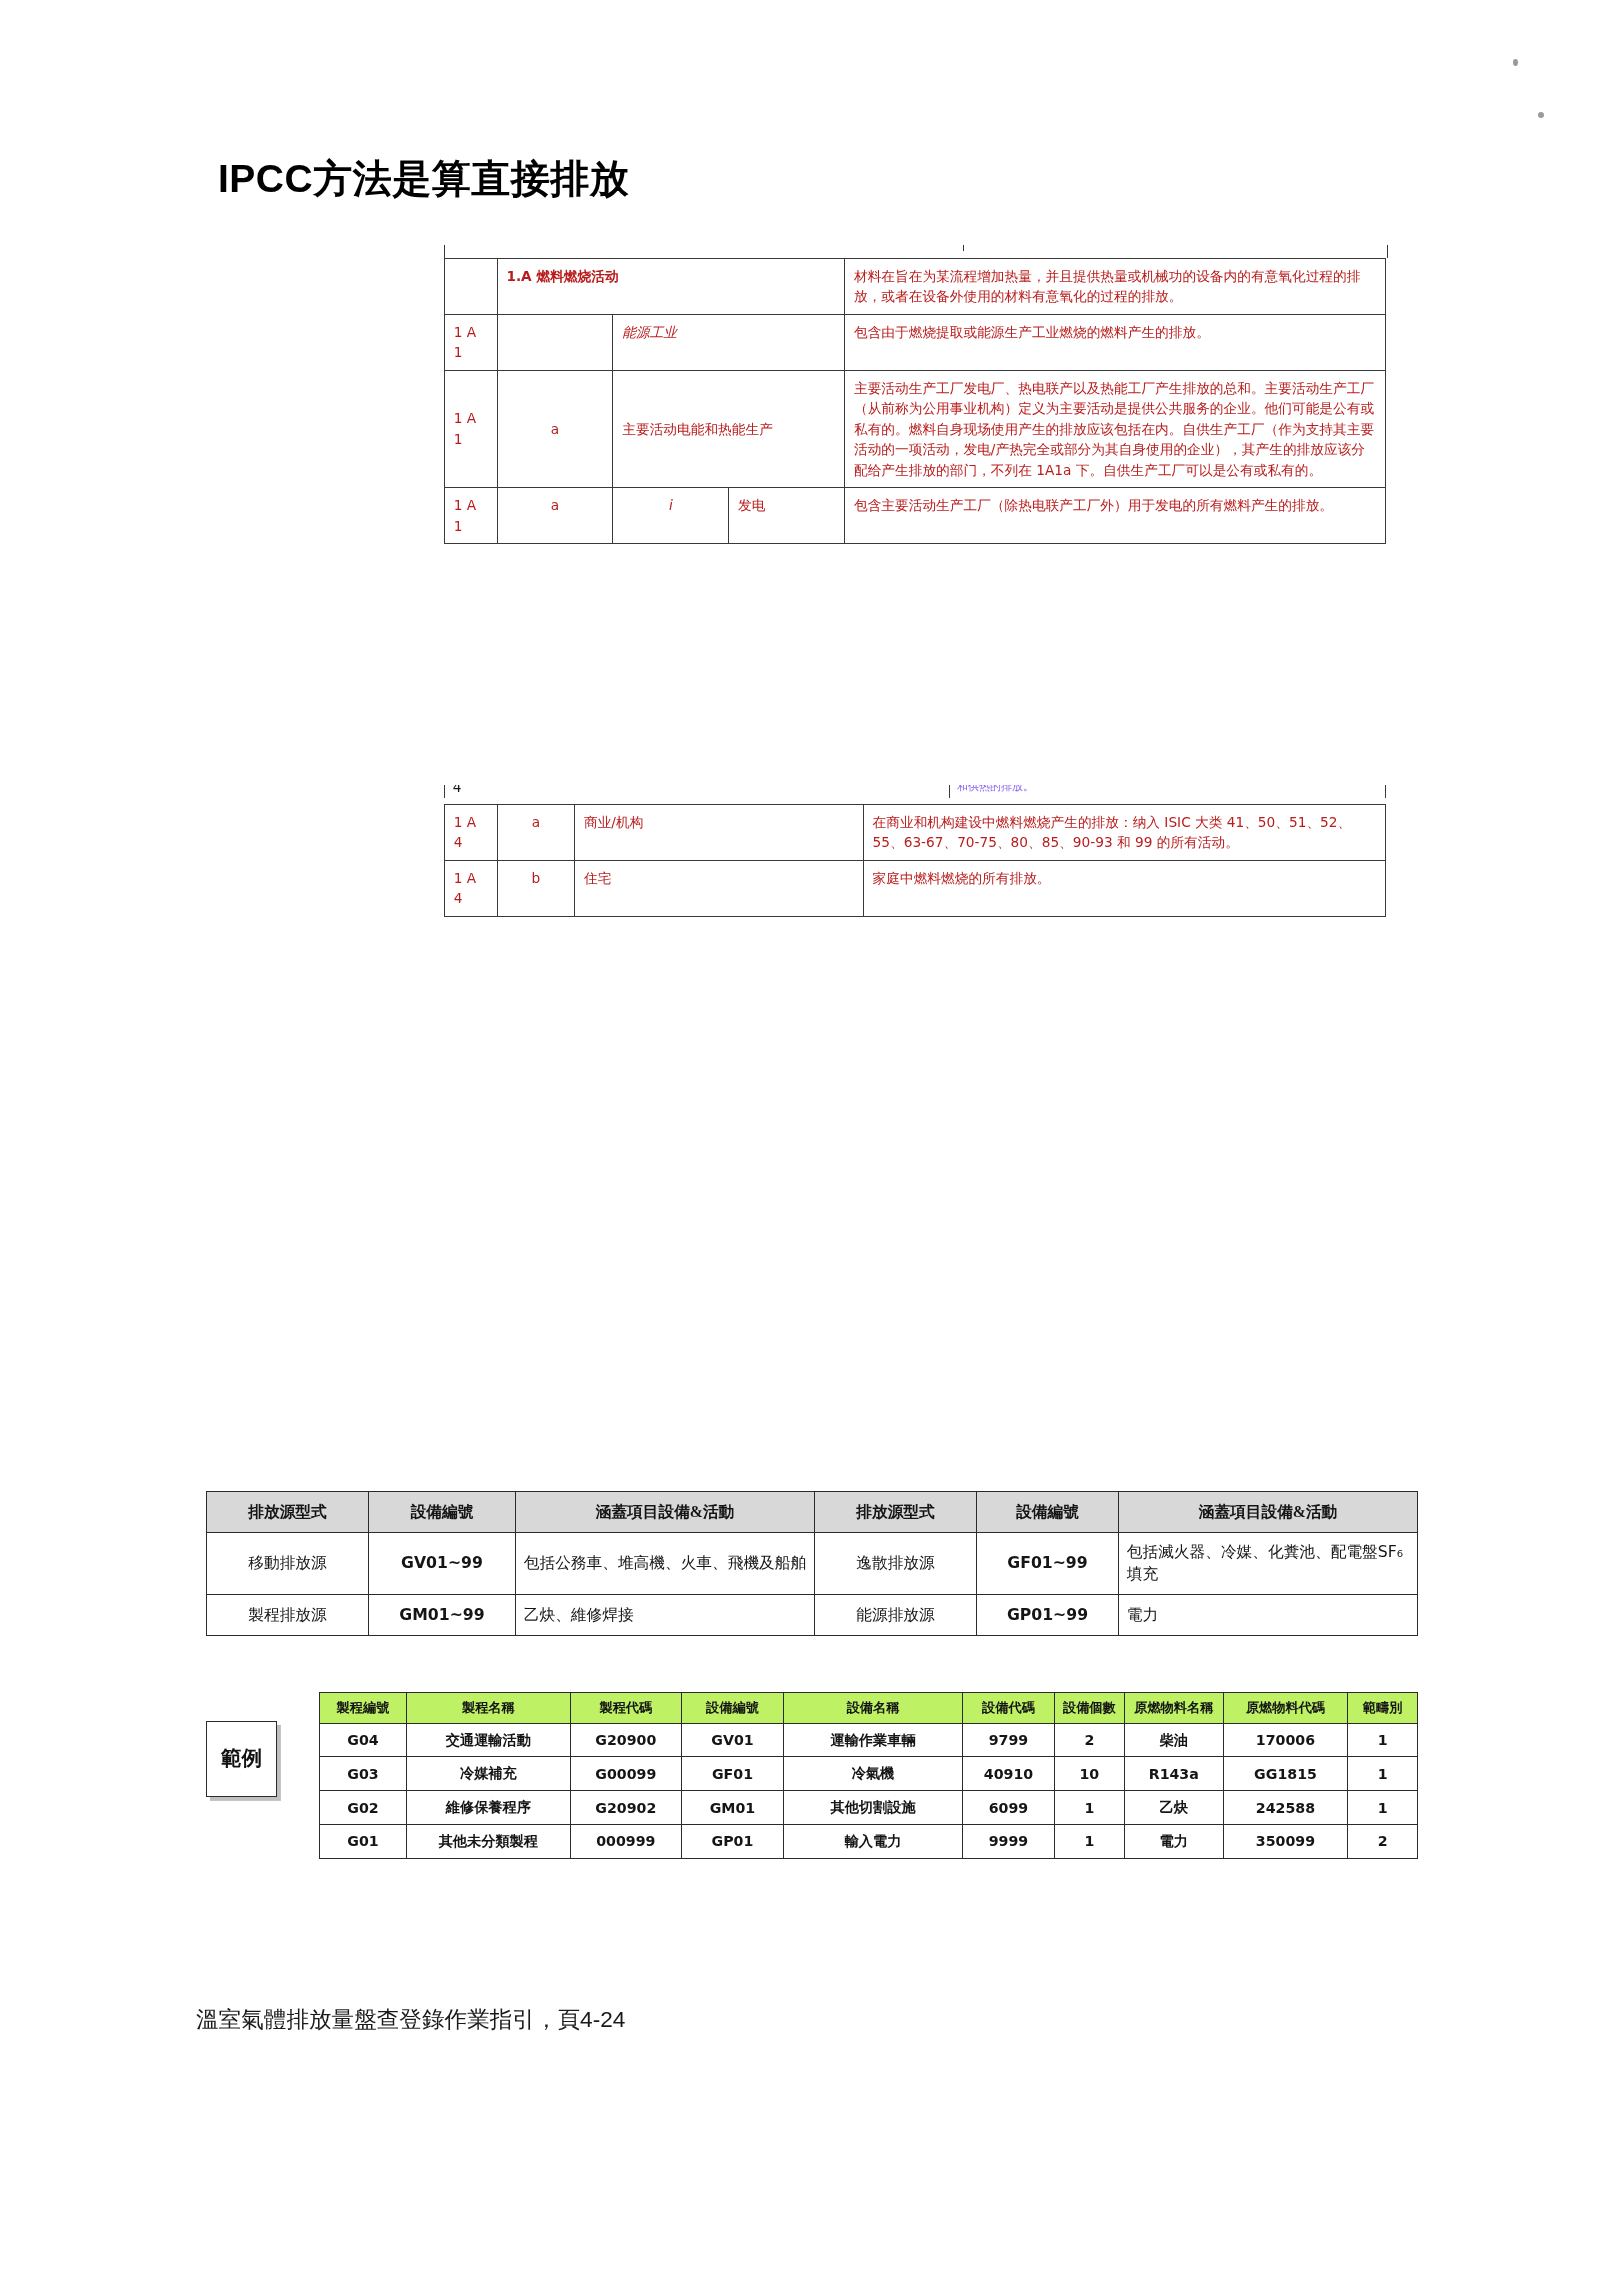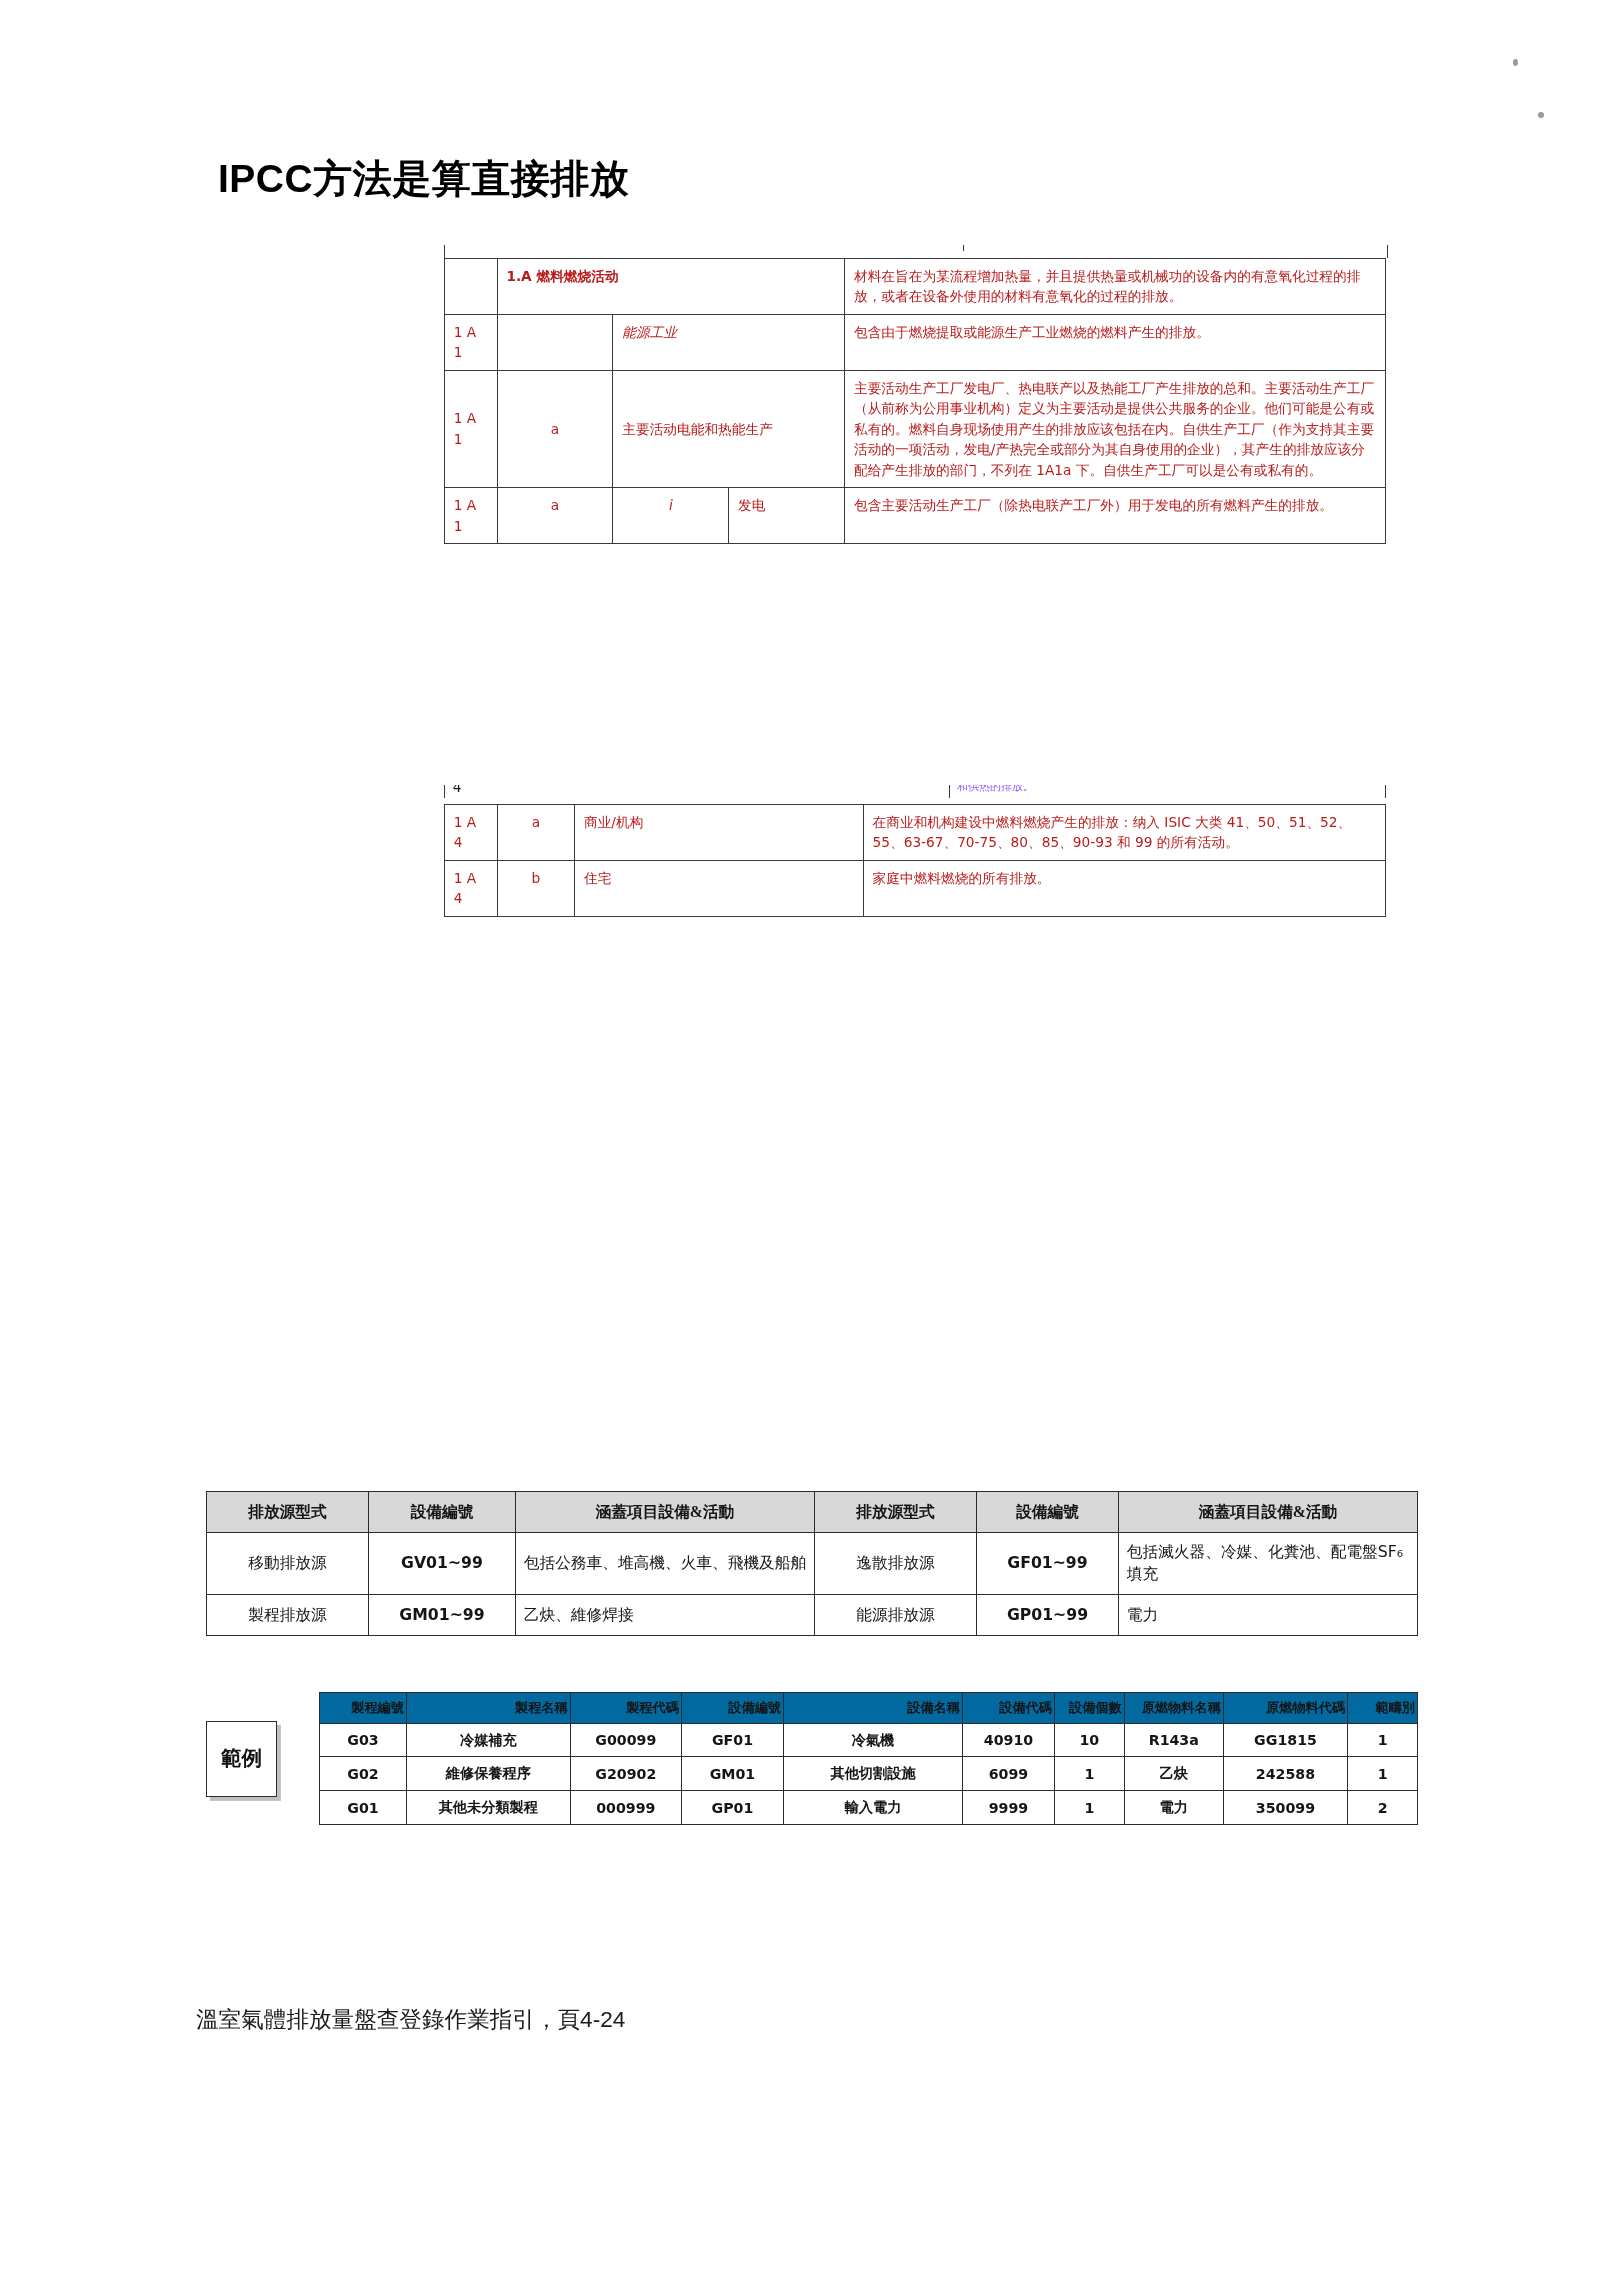--- a/index.html
+++ b/index.html
@@ -213,25 +213,24 @@
     font-family: "DejaVu Sans", sans-serif;
   }
   .ex-table th, .ex-table td {
     border: 1px solid #2b2b2b;
     text-align: center;
     font-size: 14.2px;
     padding: 6.9px 2px;
     color: #151515;
   }
   .ex-table th {
-    background: #0369a1;
+    background: #bef264;
     font-weight: bold;
     font-size: 13.2px;
     line-height: 1.2;
-    text-align: right;
   }
   .ex-table td { font-weight: bold; }
 
   .speck {
     position: absolute;
     background: #9a9a9a;
     border-radius: 50%;
   }
 </style>
 </head>
@@ -364,20 +363,32 @@
         <th>製程編號</th>
         <th>製程名稱</th>
         <th>製程代碼</th>
         <th>設備編號</th>
         <th>設備名稱</th>
         <th>設備代碼</th>
         <th>設備個數</th>
         <th>原燃物料名稱</th>
         <th>原燃物料代碼</th>
         <th>範疇別</th>
+      </tr>
+      <tr>
+        <td>G04</td>
+        <td>交通運輸活動</td>
+        <td>G20900</td>
+        <td>GV01</td>
+        <td>運輸作業車輛</td>
+        <td>9799</td>
+        <td>2</td>
+        <td>柴油</td>
+        <td>170006</td>
+        <td>1</td>
       </tr>
       <tr>
         <td>G03</td>
         <td>冷媒補充</td>
         <td>G00099</td>
         <td>GF01</td>
         <td>冷氣機</td>
         <td>40910</td>
         <td>10</td>
         <td>R143a</td>

